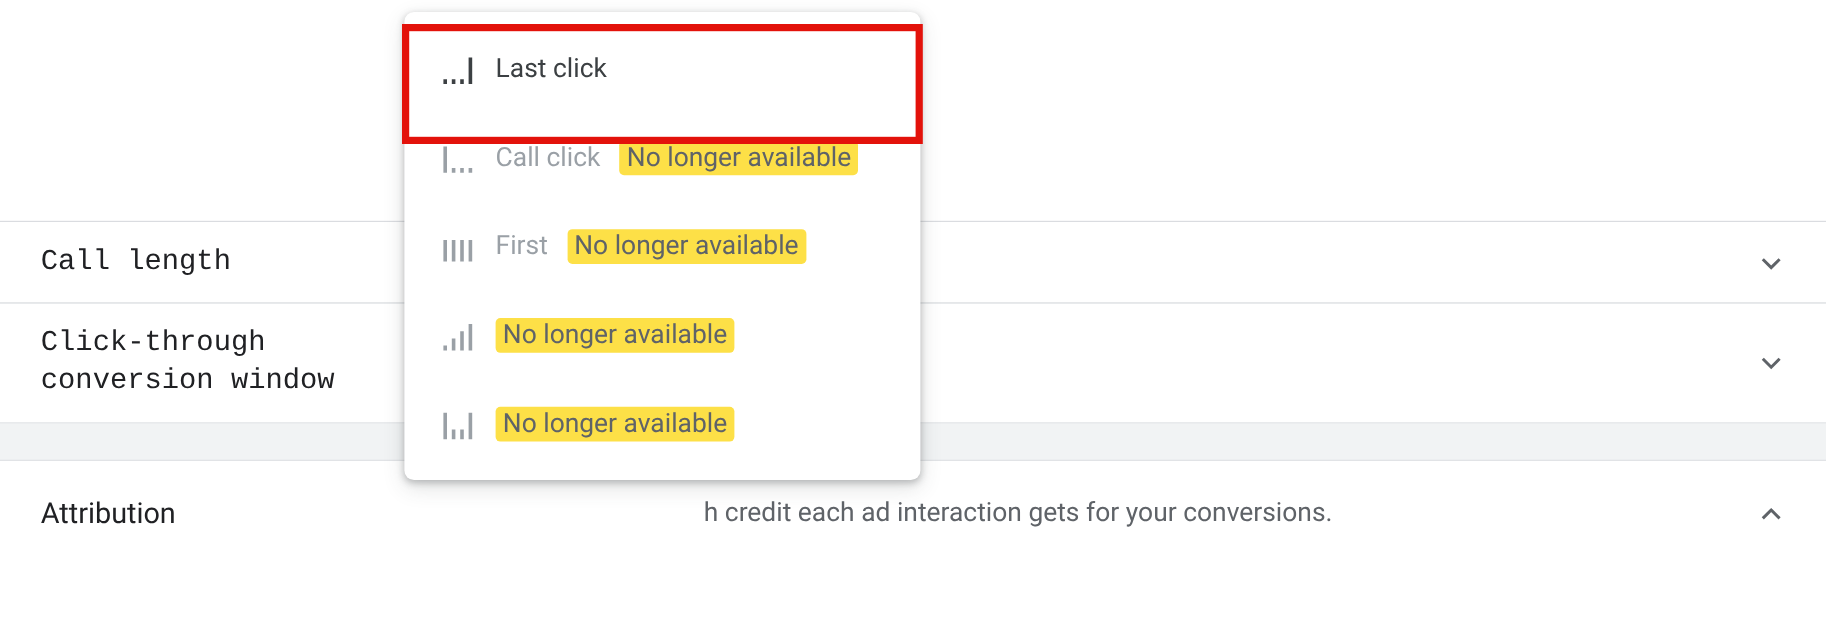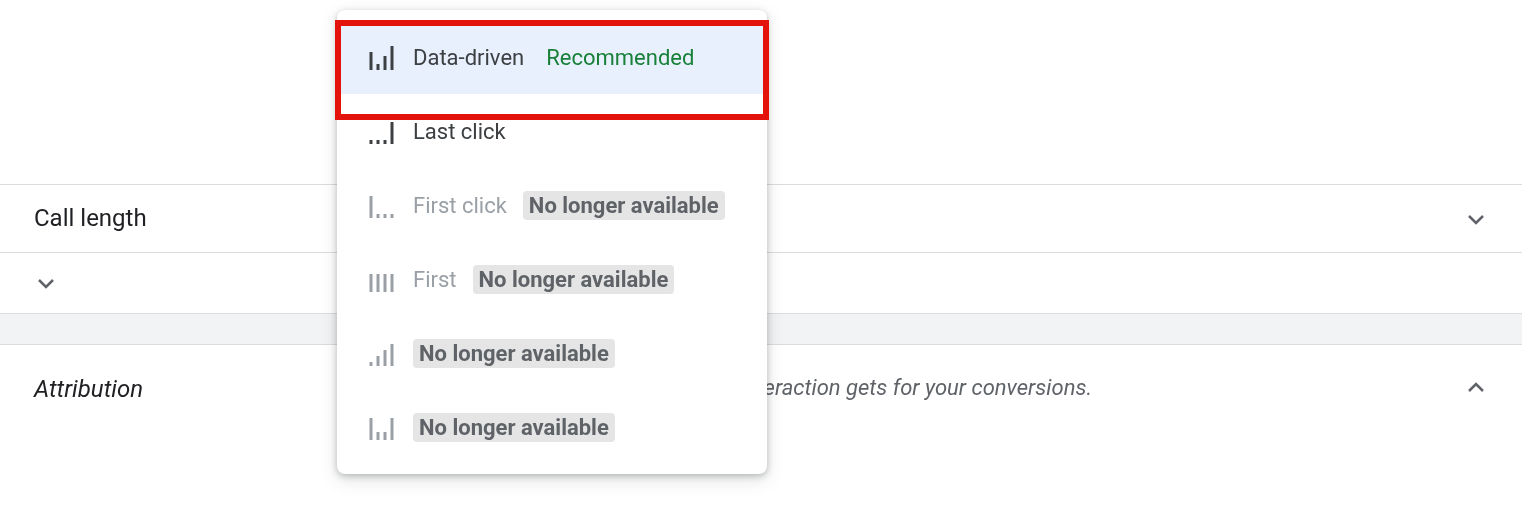--- a/index.html
+++ b/index.html
@@ -29,44 +29,45 @@
       border-top: 1px solid #dadce0;
       border-bottom: 1px solid #dadce0;
       margin-top: -1px;
       background: #fff;
     }
     .settings-label {
       font-size: 24px;
       color: #202124;
       line-height: 1.3;
       max-width: 260px;
+      font-family: Liberation Mono, monospace;
     }
     .chevron {
       width: 24px;
       height: 24px;
       flex-shrink: 0;
     }
     .chevron svg {
       width: 24px;
       height: 24px;
       stroke: #5f6368;
       stroke-width: 2.5;
       fill: none;
     }
     .spacer {
       height: 30px;
       background: #f1f3f4;
       width: 100%;
     }
     .attribution-section {
       display: flex;
+      align-items: center;
       padding: 30px 34px 30px 34px;
       background: #fff;
       border-top: 1px solid #dadce0;
-      font-style: italic;
     }
     .attribution-label {
       font-size: 24px;
       color: #202124;
       flex-shrink: 0;
     }
     .attribution-text {
       font-size: 22px;
       color: #5f6368;
       margin-left: 440px;
@@ -121,23 +122,22 @@
     }
     .badge {
       font-size: 22px;
       padding: 2px 6px;
       border-radius: 4px;
     }
     .badge-recommended {
       color: #188038;
     }
     .badge-unavailable {
-      background: #e5e5e5;
+      background: #fde047;
       color: #5f6368;
-      font-weight: bold;
     }
     
     .highlight-box {
       position: absolute;
       top: 20px;
       left: 335px;
       width: 434px;
       height: 100px;
       border: 6px solid #e3120b;
       z-index: 20;
@@ -159,52 +159,41 @@
   <div style="height:30px;background:#fff;"></div>
   <div class="settings-row">
     <div class="settings-label">Call length</div>
     <div class="chevron">
       <svg viewBox="0 0 24 24">
           <polyline points="5 9 12 16 19 9"></polyline>
         </svg>
     </div>
   </div>
   <div class="settings-row">
+    <div class="settings-label">Click-through conversion window</div>
     <div class="chevron">
       <svg viewBox="0 0 24 24">
           <polyline points="5 9 12 16 19 9"></polyline>
         </svg>
     </div>
   </div>
   <div class="spacer"></div>
   <div class="attribution-section">
     <div class="attribution-label">Attribution</div>
     <div class="attribution-text">h credit each ad interaction gets for your conversions.</div>
     <div class="chevron chevron-up-box">
       <svg viewBox="0 0 24 24">
           <polyline points="5 16 12 9 19 16"></polyline>
         </svg>
     </div>
   </div>
 </div>
 
 <div class="dropdown-panel">
 
-  <div class="dropdown-item selected">
-    <span class="item-icon">
-      <svg viewBox="0 0 30 30">
-        <line class="bars" x1="4" y1="28" x2="4" y2="10"></line>
-        <line class="bars" x1="11" y1="28" x2="11" y2="22"></line>
-        <line class="bars" x1="18" y1="28" x2="18" y2="14"></line>
-        <line class="bars" x1="25" y1="28" x2="25" y2="4"></line>
-      </svg>
-    </span>
-    <span class="item-label">Data-driven</span>
-    <span class="badge badge-recommended">Recommended</span>
-  </div>
 
   <div class="dropdown-item">
     <span class="item-icon">
       <svg viewBox="0 0 30 30">
         <line class="bars" x1="4" y1="28" x2="4" y2="24"></line>
         <line class="bars" x1="11" y1="28" x2="11" y2="24"></line>
         <line class="bars" x1="18" y1="28" x2="18" y2="24"></line>
         <line class="bars" x1="25" y1="28" x2="25" y2="6"></line>
       </svg>
     </span>
@@ -213,21 +202,21 @@
 
   <div class="dropdown-item disabled">
     <span class="item-icon">
       <svg viewBox="0 0 30 30">
         <line class="bars-disabled" x1="4" y1="28" x2="4" y2="6"></line>
         <line class="bars-disabled" x1="11" y1="28" x2="11" y2="24"></line>
         <line class="bars-disabled" x1="18" y1="28" x2="18" y2="24"></line>
         <line class="bars-disabled" x1="25" y1="28" x2="25" y2="24"></line>
       </svg>
     </span>
-    <span class="item-label">First click</span>
+    <span class="item-label">Call click</span>
     <span class="badge badge-unavailable">No longer available</span>
   </div>
 
   <div class="dropdown-item disabled">
     <span class="item-icon">
       <svg viewBox="0 0 30 30">
         <line class="bars-disabled" x1="4" y1="28" x2="4" y2="10"></line>
         <line class="bars-disabled" x1="11" y1="28" x2="11" y2="10"></line>
         <line class="bars-disabled" x1="18" y1="28" x2="18" y2="10"></line>
         <line class="bars-disabled" x1="25" y1="28" x2="25" y2="10"></line>

